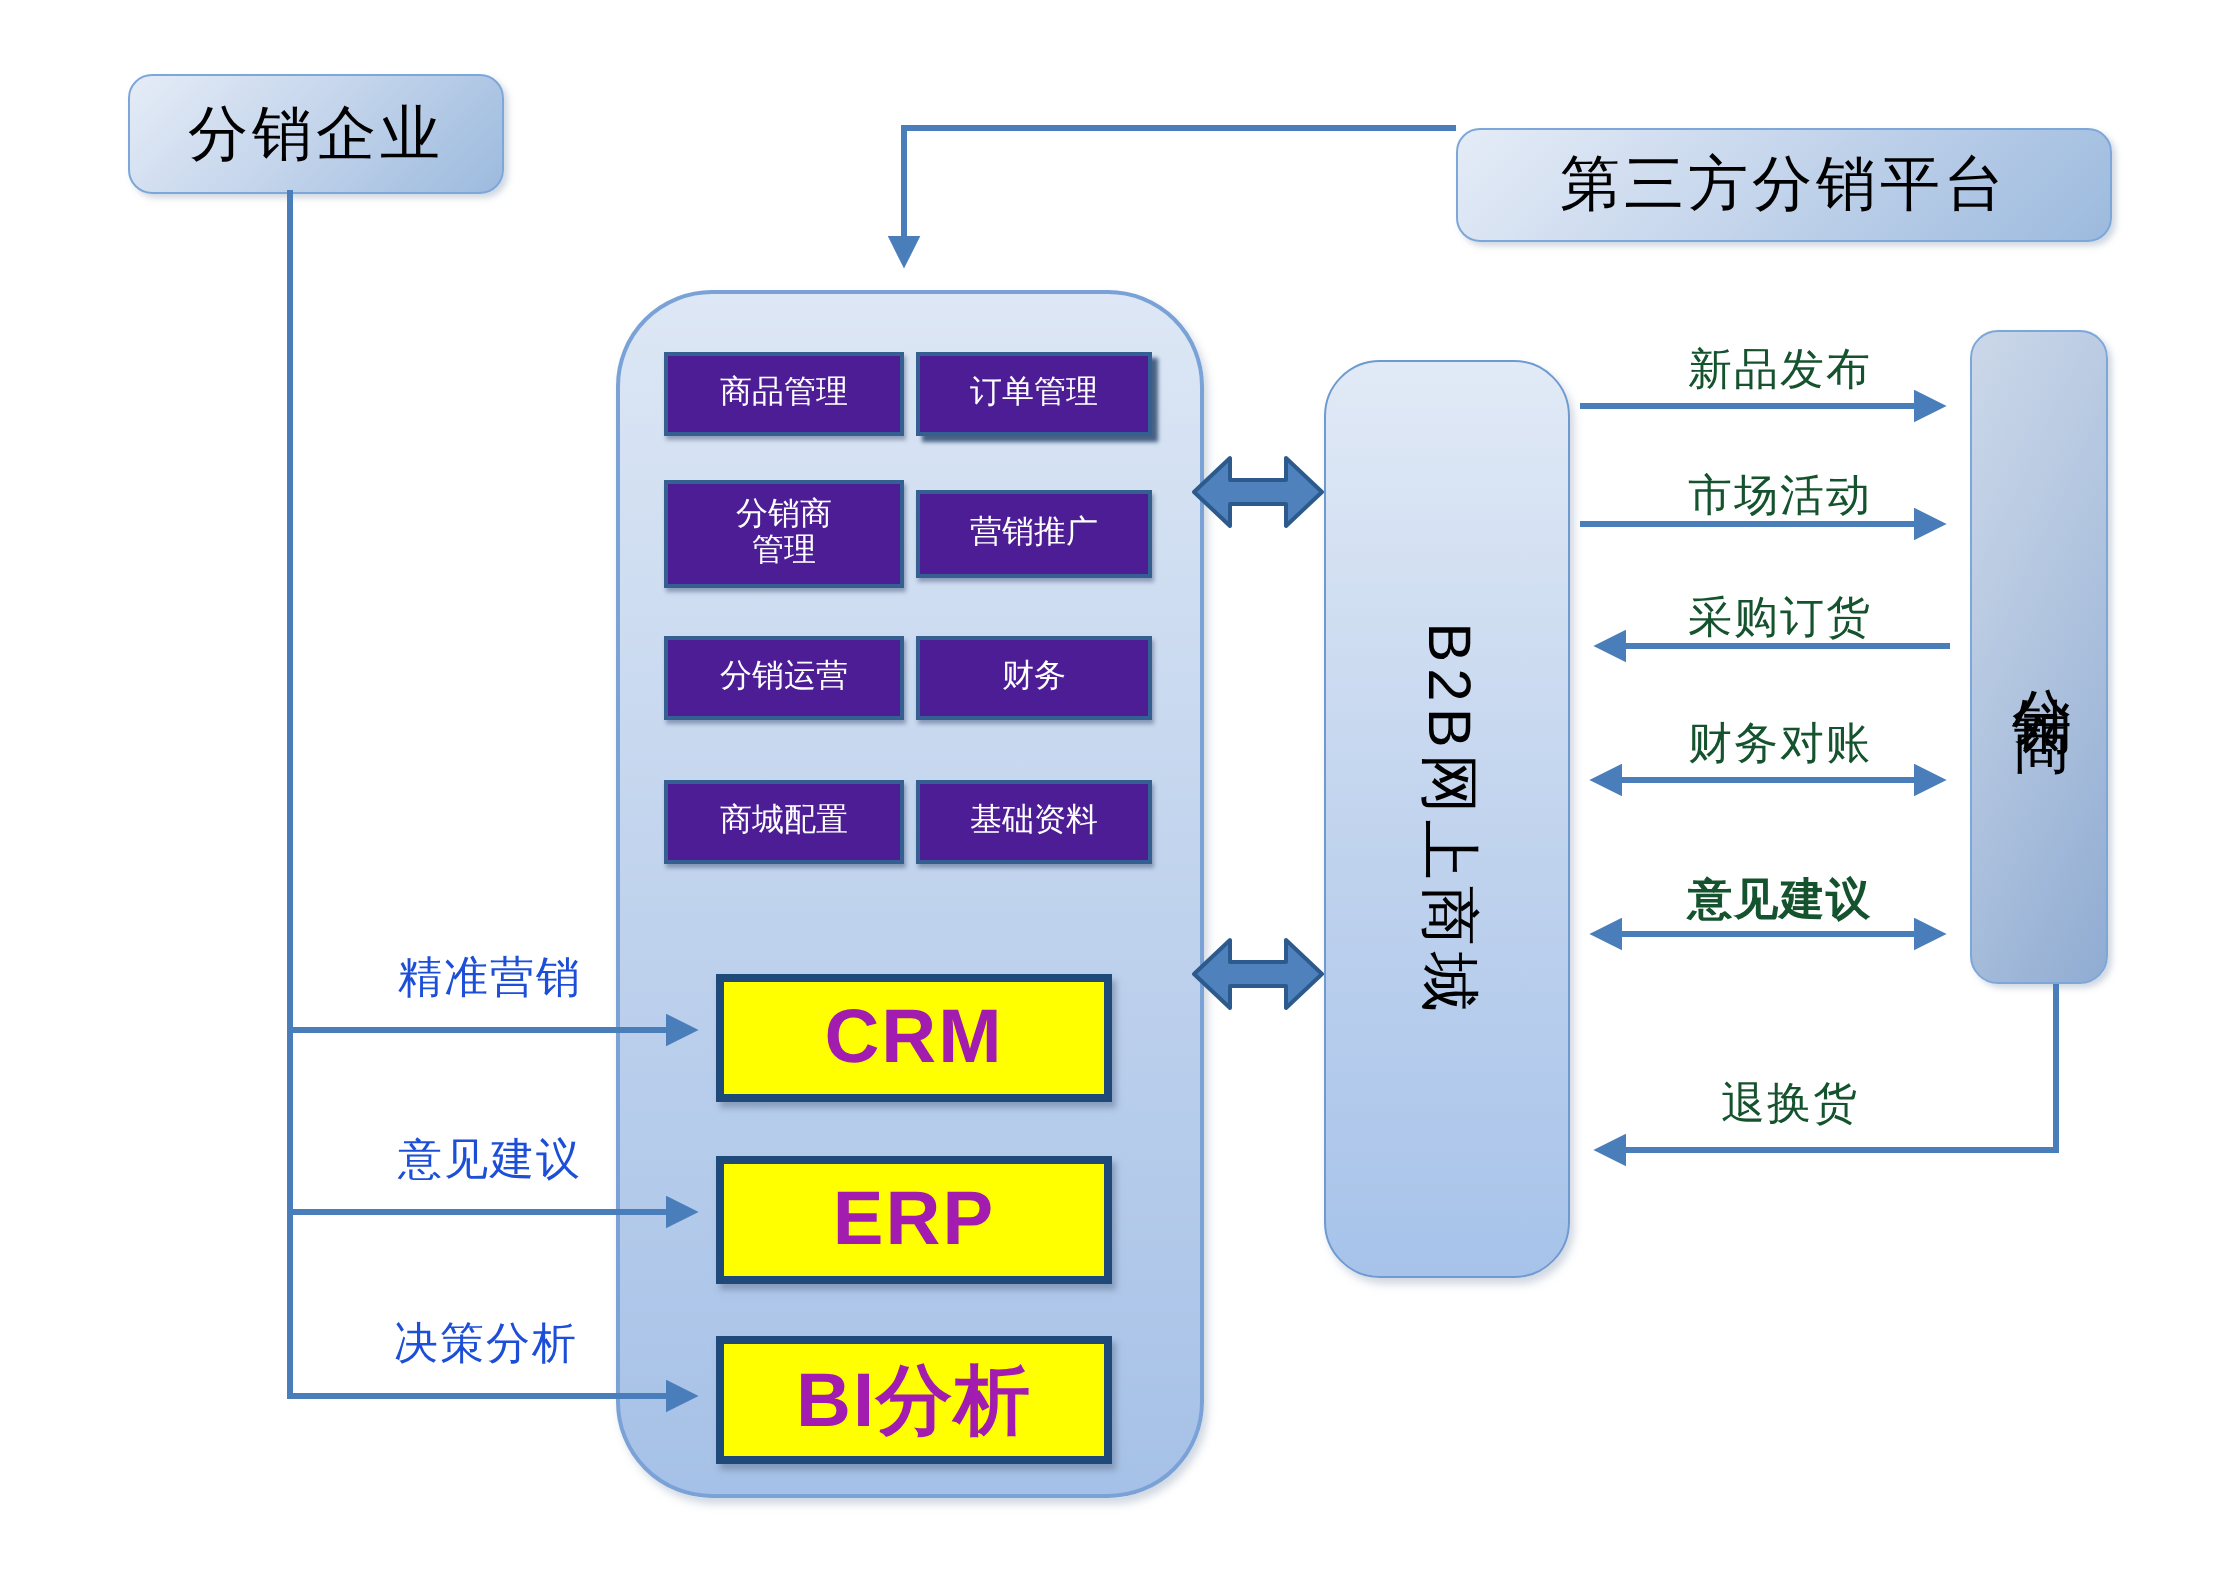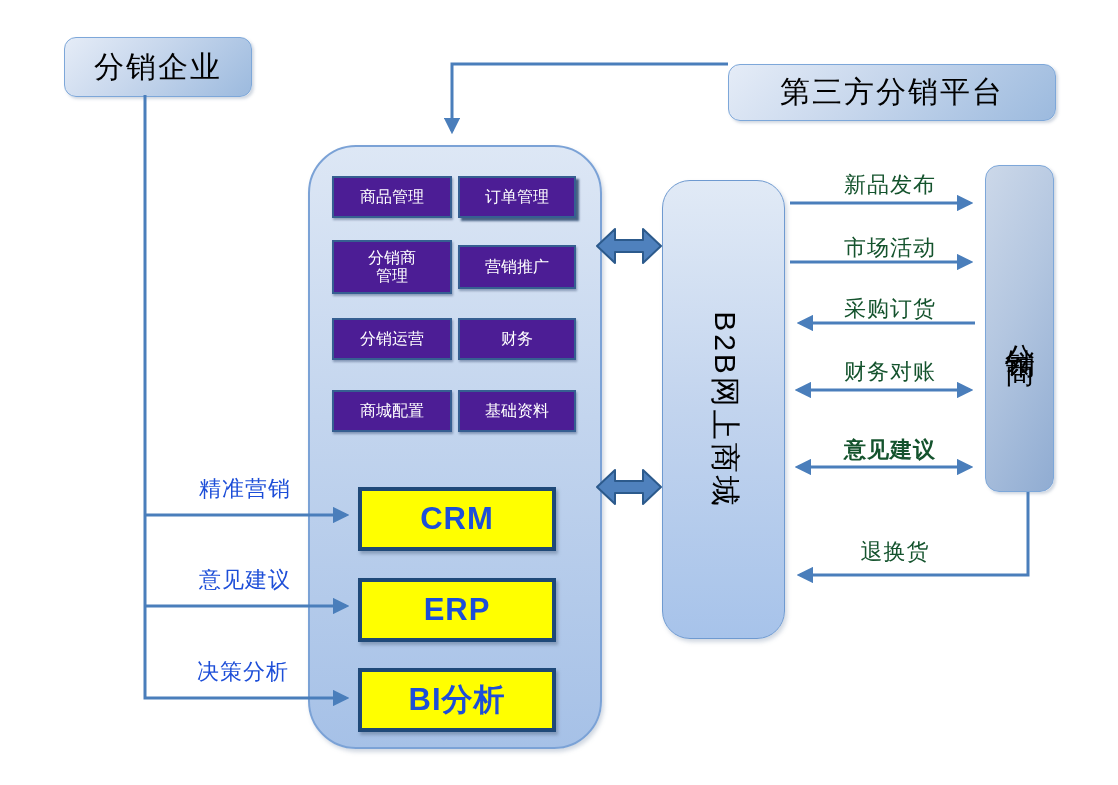--- a/index.html
+++ b/index.html
@@ -39,22 +39,22 @@
   #mod-3{left:458px;top:245px;width:114px;height:40px;}
   #mod-4{left:332px;top:318px;width:116px;height:38px;}
   #mod-5{left:458px;top:318px;width:114px;height:38px;}
   #mod-6{left:332px;top:390px;width:116px;height:38px;}
   #mod-7{left:458px;top:390px;width:114px;height:38px;}
 
   
   .sys{
     position:absolute;left:358px;width:190px;height:56px;
     display:flex;align-items:center;justify-content:center;
-    background:#ffff00;border:4px solid #1f4978;color:#1d4ed8;
-    font-size:31px;font-weight:700;letter-spacing:1px;
+    background:#ffff00;border:4px solid #1f4978;color:#a21caf;
+    font-size:38px;font-weight:700;letter-spacing:1px;
     box-shadow:2px 3px 3px rgba(100,120,150,.55);
   }
   #sys-0{top:487px;} #sys-1{top:578px;} #sys-2{top:668px;}
 
   
   #b2b-box{
     position:absolute;left:662px;top:180px;width:121px;height:457px;
     border:1.5px solid #6f9ad0;border-radius:28px;
     background:linear-gradient(180deg,#e1eaf6 0%,#c2d4ee 50%,#a7c3ea 100%);
     box-shadow:2px 3px 4px rgba(120,140,170,.35);

